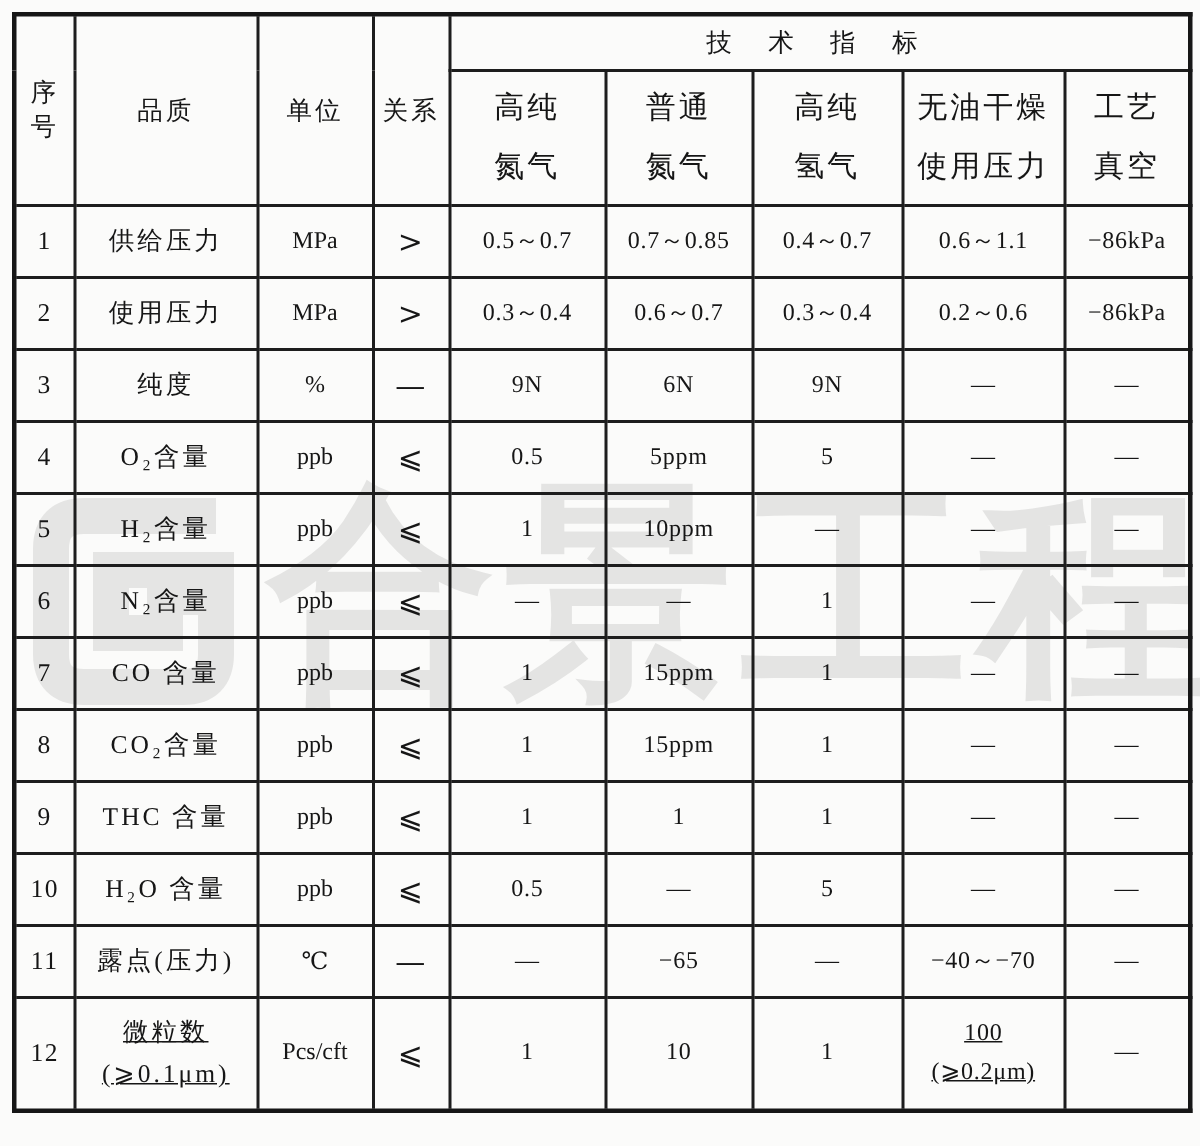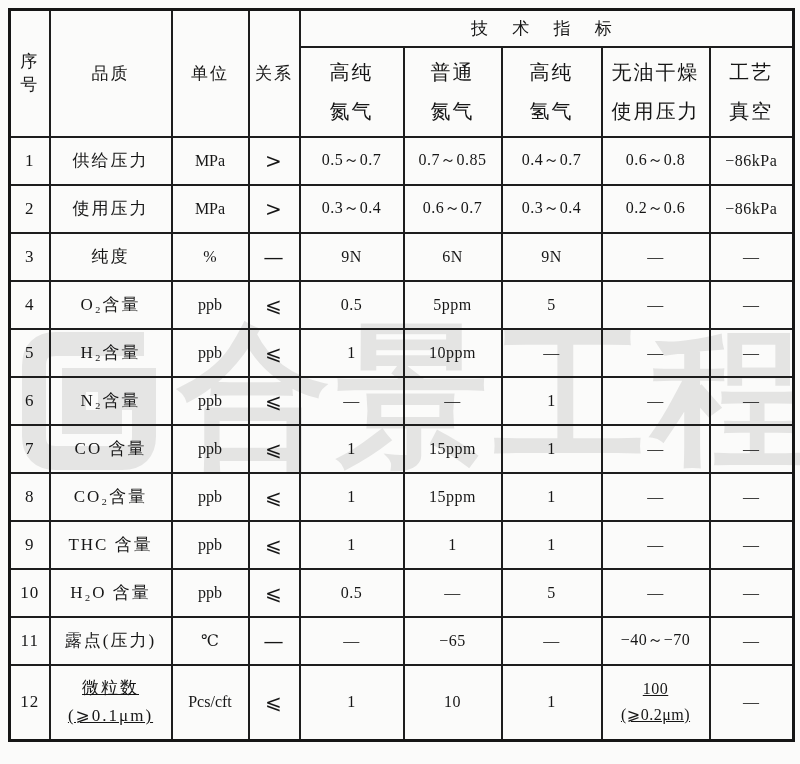--- a/index.html
+++ b/index.html
@@ -104,21 +104,21 @@
     </tr>
 
     <tr class="d">
       <td class="num">1</td>
       <td class="qname">供给压力</td>
       <td class="unit">MPa</td>
       <td class="rel">&gt;</td>
       <td class="val">0.5～0.7</td>
       <td class="val">0.7～0.85</td>
       <td class="val">0.4～0.7</td>
-      <td class="val">0.6～0.8</td>
+      <td class="val">0.6～1.1</td>
       <td class="val">−86kPa</td>
     </tr>
     <tr class="d">
       <td class="num">2</td>
       <td class="qname">使用压力</td>
       <td class="unit">MPa</td>
       <td class="rel">&gt;</td>
       <td class="val">0.3～0.4</td>
       <td class="val">0.6～0.7</td>
       <td class="val">0.3～0.4</td>

